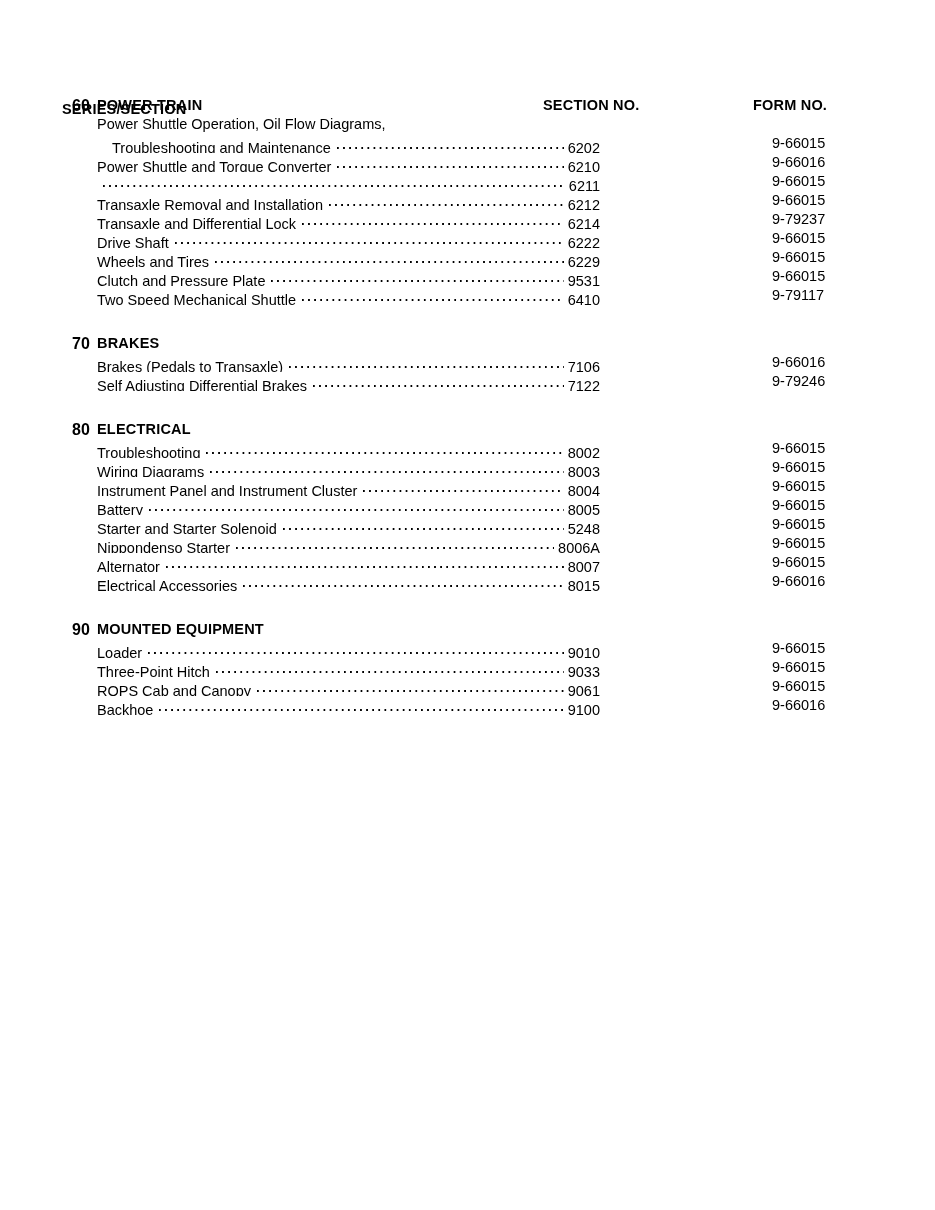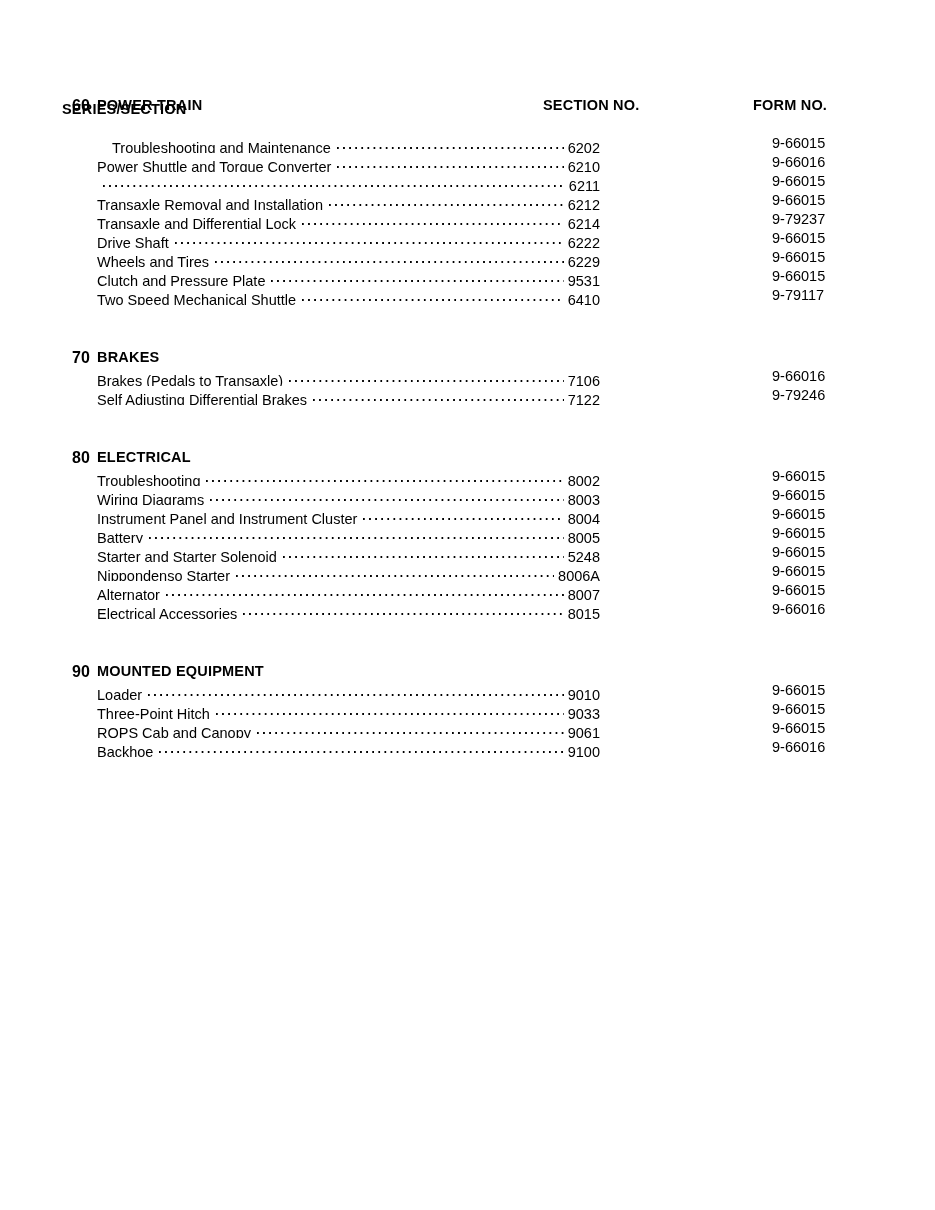--- a/index.html
+++ b/index.html
@@ -45,21 +45,21 @@
 
   
   .toc {
     position: absolute;
     left: 0;
     top: 96px;
     width: 935px;
   }
 
   .group { position: relative; }
-  .group + .group { margin-top: 43px; }
+  .group + .group { margin-top: 29px; }
 
   
   .group-title {
     position: relative;
     height: 19px;
     line-height: 19px;
   }
   .group-num {
     position: absolute;
     left: 72px;
@@ -166,20 +166,21 @@
     <div class="hdr hdr-form">FORM NO.</div>
   </div>
 
   <div class="toc" id="toc-root">
       <div class="group">
         <div class="group-title">
           <span class="group-num">60</span>
           <span class="group-name">POWER TRAIN</span>
         </div>
         <div class="entry two-line">
+          <div class="entry-label-wrap">Power Shuttle Operation, Oil Flow Diagrams,</div>
           <div class="leader-row indented">
             <span class="entry-label">Troubleshooting and Maintenance</span>
             <span class="dots"></span>
             <span class="section-no">6202</span>
           </div>
           <div class="form-no">9-66015</div>
         </div>
         <div class="entry">
           <div class="leader-row">
             <span class="entry-label">Power Shuttle and Torque Converter</span>

